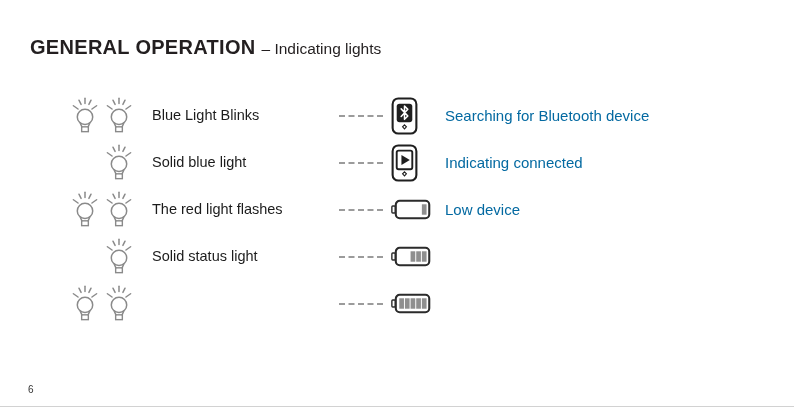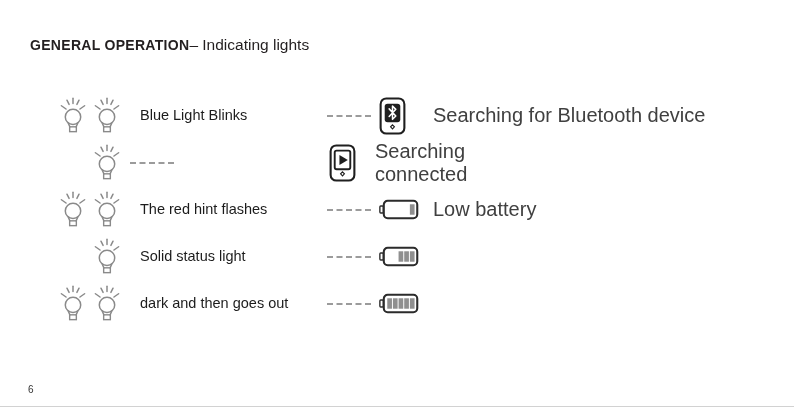--- a/index.html
+++ b/index.html
@@ -8,46 +8,47 @@
     width:794px;height:420px;
     background:#ffffff;
     font-family:"Liberation Sans", sans-serif;
     color:#231f20;
     overflow:hidden;
   }
   .title{
     position:absolute;left:30px;top:36px;
     white-space:nowrap;
   }
-  .title .bold{font-weight:bold;font-size:14px;letter-spacing:.3px;}
-  .title .rest{font-weight:400;font-size:15.5px;}
+  .title .bold{font-weight:bold;font-size:20px;letter-spacing:.3px;}
+  .title .rest{font-weight:400;font-size:15.5px;margin-left:6px;}
   .rows{position:absolute;left:0;top:92px;width:794px;}
   .row{
     display:grid;
     grid-template-columns:128px 197px 50px 58px 1fr;
     align-items:center;
     min-height:47px;
+    padding-left:12px;
   }
   .cell{display:flex;align-items:center;}
   .bulbs{justify-content:flex-end;padding-right:4px;}
   .bulb-svg{width:32px;height:39px;margin:0 1px;flex:0 0 auto;}
   .desc{
     display:block;
     padding-left:12px;
     font-size:14.5px;line-height:1.42;color:#1c1c1c;
   }
   .desc .line{display:block;}
   .dashcell{justify-content:flex-start;padding-left:2px;}
   .dashline{
     display:block;width:44px;height:0;
     border-top:2.5px dashed #9b9b9b;
   }
   .iconcell{justify-content:flex-start;padding-left:4px;}
   .meaning{
-    font-size:20px;color:#404040;
+    font-size:15px;color:#0369a1;
   }
   .page-number{
     position:absolute;left:28px;top:384px;
     font-size:10px;color:#333;
   }
   .bottom-rule{
     position:absolute;left:0;top:406px;width:794px;height:1px;
     background:#d2d2d2;
   }
 </style>
@@ -153,52 +154,56 @@
       </div>
       <div class="cell meaning">Searching for Bluetooth device</div>
     </div>
 
     <div class="row">
       <div class="cell bulbs">
         <svg class="bulb-svg">
             <use href="#sym-bulb"></use>
           </svg>
       </div>
+      <div class="desc">
+        <span class="line">Solid blue light</span>
+        <span class="line"></span>
+      </div>
       <div class="cell dashcell">
           <span class="dashline"></span>
         </div>
       <div class="cell iconcell">
         <svg style="width:27px;height:38px">
             <use href="#sym-phone-play"></use>
           </svg>
       </div>
-      <div class="cell meaning">Searching connected</div>
-    </div>
-
-    <div class="row">
-      <div class="cell bulbs">
-        <svg class="bulb-svg">
-            <use href="#sym-bulb"></use>
-          </svg>
-        <svg class="bulb-svg">
-            <use href="#sym-bulb"></use>
-          </svg>
-      </div>
-      <div class="desc">
-        <span class="line">The red hint flashes</span>
+      <div class="cell meaning">Indicating connected</div>
+    </div>
+
+    <div class="row">
+      <div class="cell bulbs">
+        <svg class="bulb-svg">
+            <use href="#sym-bulb"></use>
+          </svg>
+        <svg class="bulb-svg">
+            <use href="#sym-bulb"></use>
+          </svg>
+      </div>
+      <div class="desc">
+        <span class="line">The red light flashes</span>
       </div>
       <div class="cell dashcell">
           <span class="dashline"></span>
         </div>
       <div class="cell iconcell">
         <svg style="width:40px;height:21px">
             <use href="#sym-batt-low"></use>
           </svg>
       </div>
-      <div class="cell meaning">Low battery</div>
+      <div class="cell meaning">Low device</div>
     </div>
 
 
     <div class="row">
       <div class="cell bulbs">
         <svg class="bulb-svg">
             <use href="#sym-bulb"></use>
           </svg>
       </div>
       <div class="desc">
@@ -218,21 +223,20 @@
     <div class="row">
       <div class="cell bulbs">
         <svg class="bulb-svg">
             <use href="#sym-bulb"></use>
           </svg>
         <svg class="bulb-svg">
             <use href="#sym-bulb"></use>
           </svg>
       </div>
       <div class="desc">
-        <span class="line">dark and then goes out</span>
       </div>
       <div class="cell dashcell">
           <span class="dashline"></span>
         </div>
       <div class="cell iconcell">
         <svg style="width:40px;height:21px">
             <use href="#sym-batt-full"></use>
           </svg>
       </div>
     </div>

